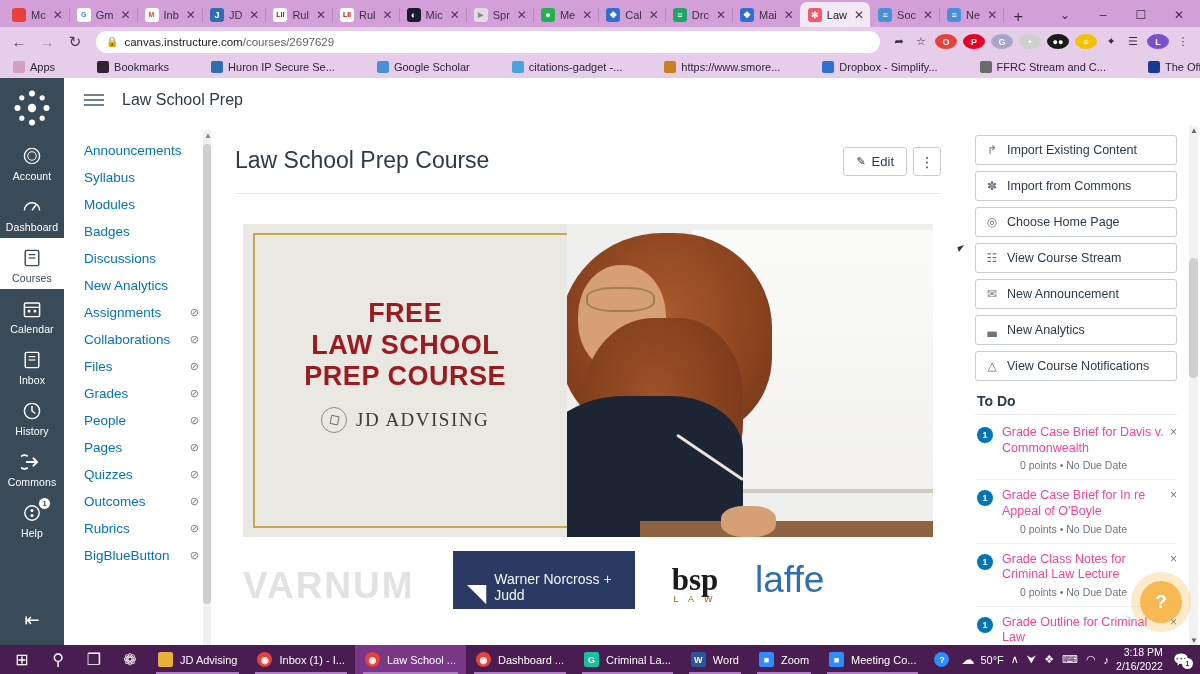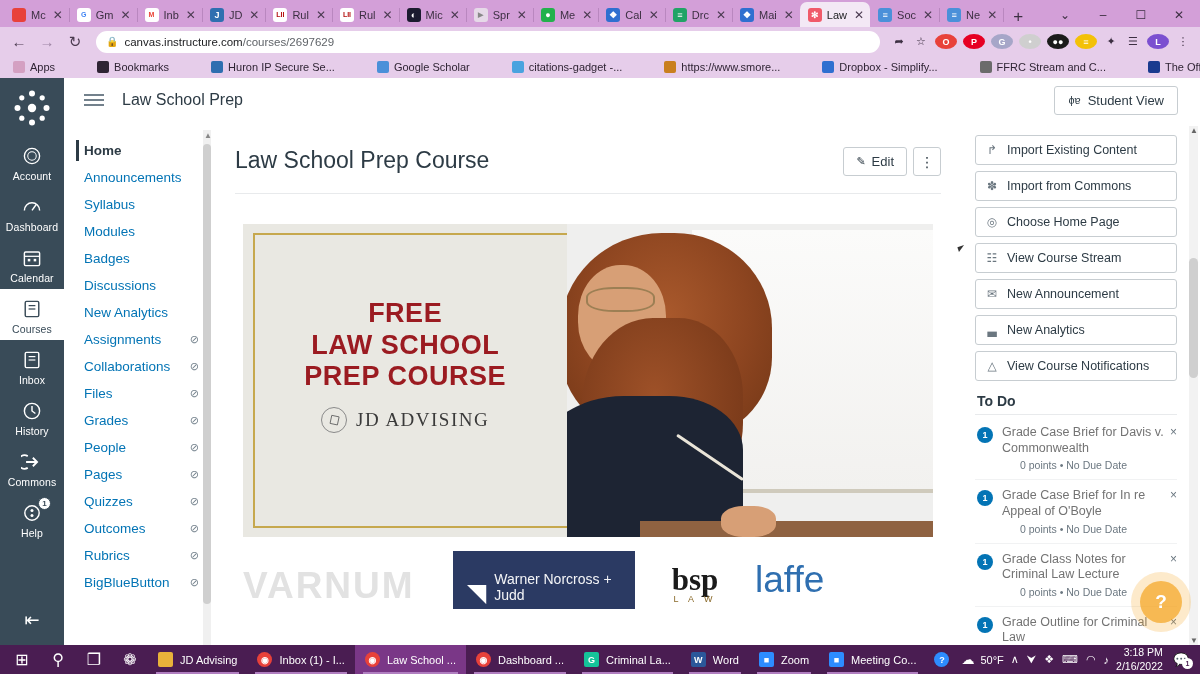--- a/index.html
+++ b/index.html
@@ -291,21 +291,21 @@
   .todo-item {
     display:flex; gap:9px; padding:8px 0 8px 2px;
     border-bottom:1px solid #f1f2f3; position:relative;
   }
   .todo-dot {
     width:16px; height:16px; flex:0 0 16px; border-radius:50%;
     background:#0374B5; color:#fff; font-size:9px; font-weight:bold;
     display:flex; align-items:center; justify-content:center; margin-top:2px;
   }
   .todo-body { flex:1; min-width:0; padding-right:12px; }
-  .todo-title { font-size:12.5px; color:#737373; line-height:1.25; }
+  .todo-title { font-size:12.5px; color:#ec4899; line-height:1.25; }
   .todo-meta { font-size:10.5px; color:#6B7780; margin-top:3px;margin-left:18px; }
   .todo-x {
     position:absolute; right:0; top:8px; font-size:12px; color:#6B7780;
   }
 
   .rail-scroll {
     position:absolute; right:2px; top:48px; width:9px; height:519px; background:#f2f2f2;
   }
   .rail-scroll .thumb2 {
     position:absolute; top:132px; left:0; width:9px; height:120px;
@@ -570,41 +570,41 @@
           </div>
           <div class="cg-item">
             <span class="cgi">
               <svg viewBox="0 0 26 26" width="22" height="22" style="color:#fff">
                 <path d="M4 17a9 9 0 0 1 18 0" fill="none" stroke="currentColor" stroke-width="1.7"></path>
                 <line x1="13" y1="17" x2="18" y2="10" stroke="currentColor" stroke-width="1.7"></line>
               </svg>
             </span>
             <span class="cgl">Dashboard</span>
           </div>
+          <div class="cg-item active">
+            <span class="cgi">
+              <svg viewBox="0 0 26 26" width="22" height="22" style="color:#394B58">
+                <rect x="5" y="4" width="16" height="18" rx="1.5" fill="none" stroke="currentColor" stroke-width="1.7"></rect>
+                <line x1="9" y1="9" x2="17" y2="9" stroke="currentColor" stroke-width="1.5"></line>
+                <line x1="9" y1="13" x2="17" y2="13" stroke="currentColor" stroke-width="1.5"></line>
+              </svg>
+            </span>
+            <span class="cgl">Courses</span>
+          </div>
           <div class="cg-item">
             <span class="cgi">
               <svg viewBox="0 0 26 26" width="22" height="22" style="color:#fff">
                 <rect x="4" y="6" width="18" height="16" rx="1.5" fill="none" stroke="currentColor" stroke-width="1.7"></rect>
                 <line x1="4" y1="11" x2="22" y2="11" stroke="currentColor" stroke-width="1.5"></line>
                 <rect x="8" y="14" width="3" height="3" fill="currentColor"></rect>
                 <rect x="15" y="14" width="3" height="3" fill="currentColor"></rect>
               </svg>
             </span>
             <span class="cgl">Calendar</span>
           </div>
-          <div class="cg-item active">
-            <span class="cgi">
-              <svg viewBox="0 0 26 26" width="22" height="22" style="color:#394B58">
-                <rect x="5" y="4" width="16" height="18" rx="1.5" fill="none" stroke="currentColor" stroke-width="1.7"></rect>
-                <line x1="9" y1="9" x2="17" y2="9" stroke="currentColor" stroke-width="1.5"></line>
-                <line x1="9" y1="13" x2="17" y2="13" stroke="currentColor" stroke-width="1.5"></line>
-              </svg>
-            </span>
-            <span class="cgl">Courses</span>
-          </div>
           <div class="cg-item">
             <span class="cgi">
               <svg viewBox="0 0 26 26" width="22" height="22" style="color:#fff">
                 <rect x="5" y="4" width="16" height="18" rx="1.5" fill="none" stroke="currentColor" stroke-width="1.7"></rect>
                 <line x1="9" y1="9" x2="17" y2="9" stroke="currentColor" stroke-width="1.4"></line>
                 <line x1="9" y1="13" x2="17" y2="13" stroke="currentColor" stroke-width="1.4"></line>
               </svg>
             </span>
             <span class="cgl">Inbox</span>
           </div>
@@ -641,30 +641,23 @@
       <div class="cg-collapse">⇤</div>
     </div>
 
     <div class="canvas-header">
       <div class="hamburger">
           <i></i>
           <i></i>
           <i></i>
         </div>
       <div class="course-name">Law School Prep</div>
-      <div class="student-view-btn">
-        <span style="font-size:11px;color:#2D3B45;">ɸɐ</span>
-        <span>Student View</span>
-      </div>
     </div>
 
     <div class="course-nav" id="cn-host">
-        <div class="cn-item active">
-          <span>Home</span>
-        </div>
         <div class="cn-item">
           <span>Announcements</span>
         </div>
         <div class="cn-item">
           <span>Syllabus</span>
         </div>
         <div class="cn-item">
           <span>Modules</span>
         </div>
         <div class="cn-item">

